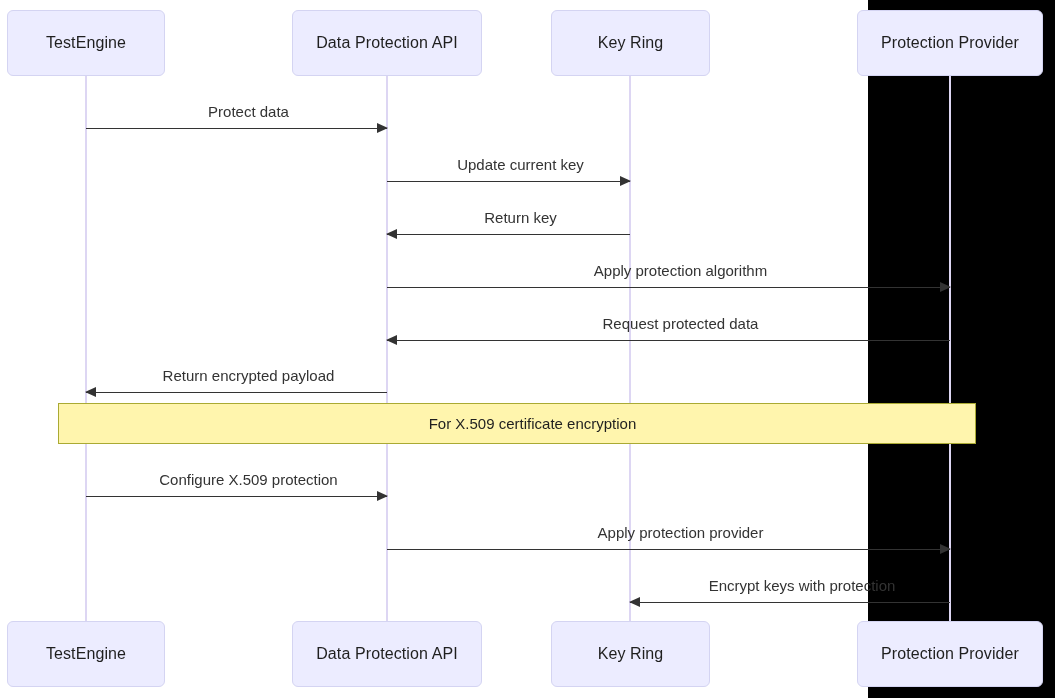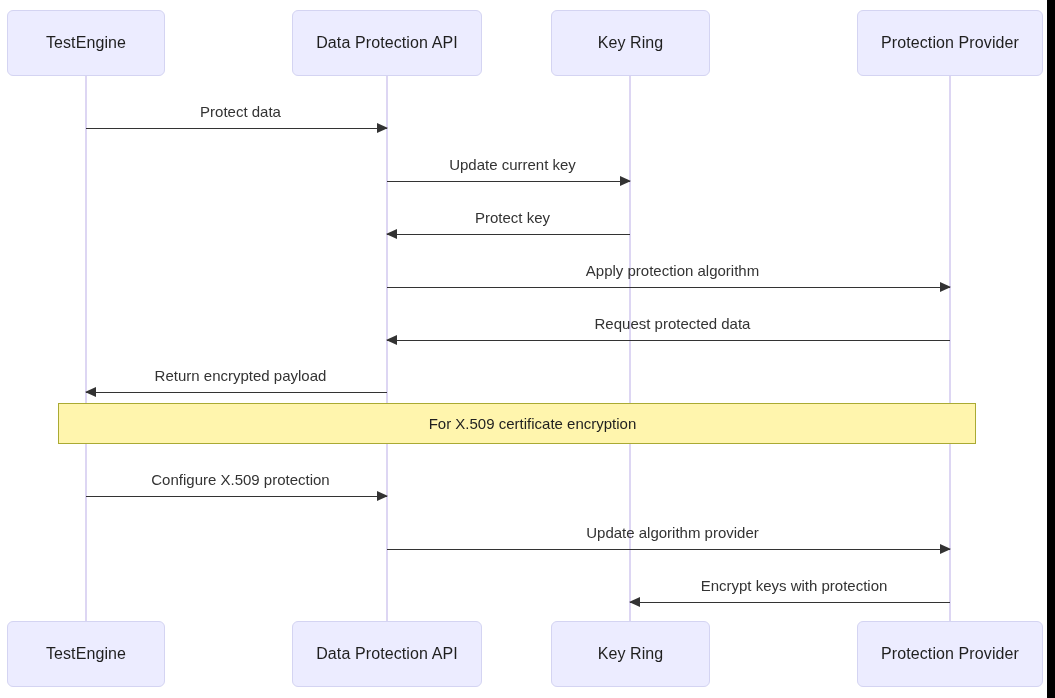--- a/index.html
+++ b/index.html
@@ -11,21 +11,21 @@
     width: 1055px;
     height: 698px;
     overflow: hidden;
     font-family: "Liberation Sans", sans-serif;
   }
 
   #diagram-canvas {
     position: absolute;
     left: 0;
     top: 0;
-    width: 1047px;
+    width: 868px;
     height: 698px;
     background: #ffffff;
   }
 
   
   .participant-box {
     position: absolute;
     box-sizing: border-box;
     background: #ECECFF;
     border: 1px solid #D4D4F2;
@@ -73,21 +73,21 @@
   .msg.to-right .head {
     right: -1px;
     border-left: 11px solid #333333;
   }
   .msg.to-left .head {
     left: -1px;
     border-right: 11px solid #333333;
   }
   .msg .label {
     position: absolute;
-    left: 4px;
+    left: 12px;
     width: 100%;
     bottom: 9px;
     text-align: center;
     font-size: 15px;
     color: #333333;
     white-space: nowrap;
     line-height: 1;
   }
 
   
@@ -136,21 +136,21 @@
 
   <div class="msg to-right" style="left:387px; top:181px; width:243px;">
     <div class="line"></div>
     <div class="head"></div>
     <div class="label">Update current key</div>
   </div>
 
   <div class="msg to-left" style="left:387px; top:234px; width:243px;">
     <div class="line"></div>
     <div class="head"></div>
-    <div class="label">Protect key</div>
+    <div class="label">Return key</div>
   </div>
 
   <div class="msg to-right" style="left:387px; top:287px; width:563px;">
     <div class="line"></div>
     <div class="head"></div>
     <div class="label">Apply protection algorithm</div>
   </div>
 
   <div class="msg to-left" style="left:387px; top:340px; width:563px;">
     <div class="line"></div>
@@ -170,21 +170,21 @@
 
   <div class="msg to-right" style="left:86px; top:496px; width:301px;">
     <div class="line"></div>
     <div class="head"></div>
     <div class="label">Configure X.509 protection</div>
   </div>
 
   <div class="msg to-right" style="left:387px; top:549px; width:563px;">
     <div class="line"></div>
     <div class="head"></div>
-    <div class="label">Update algorithm provider</div>
+    <div class="label">Apply protection provider</div>
   </div>
 
   <div class="msg to-left" style="left:630px; top:602px; width:320px;">
     <div class="line"></div>
     <div class="head"></div>
     <div class="label">Encrypt keys with protection</div>
   </div>
 
   <div class="participant-box" style="left:7px; top:621px; width:158px; height:66px;">
     <span>TestEngine</span>

